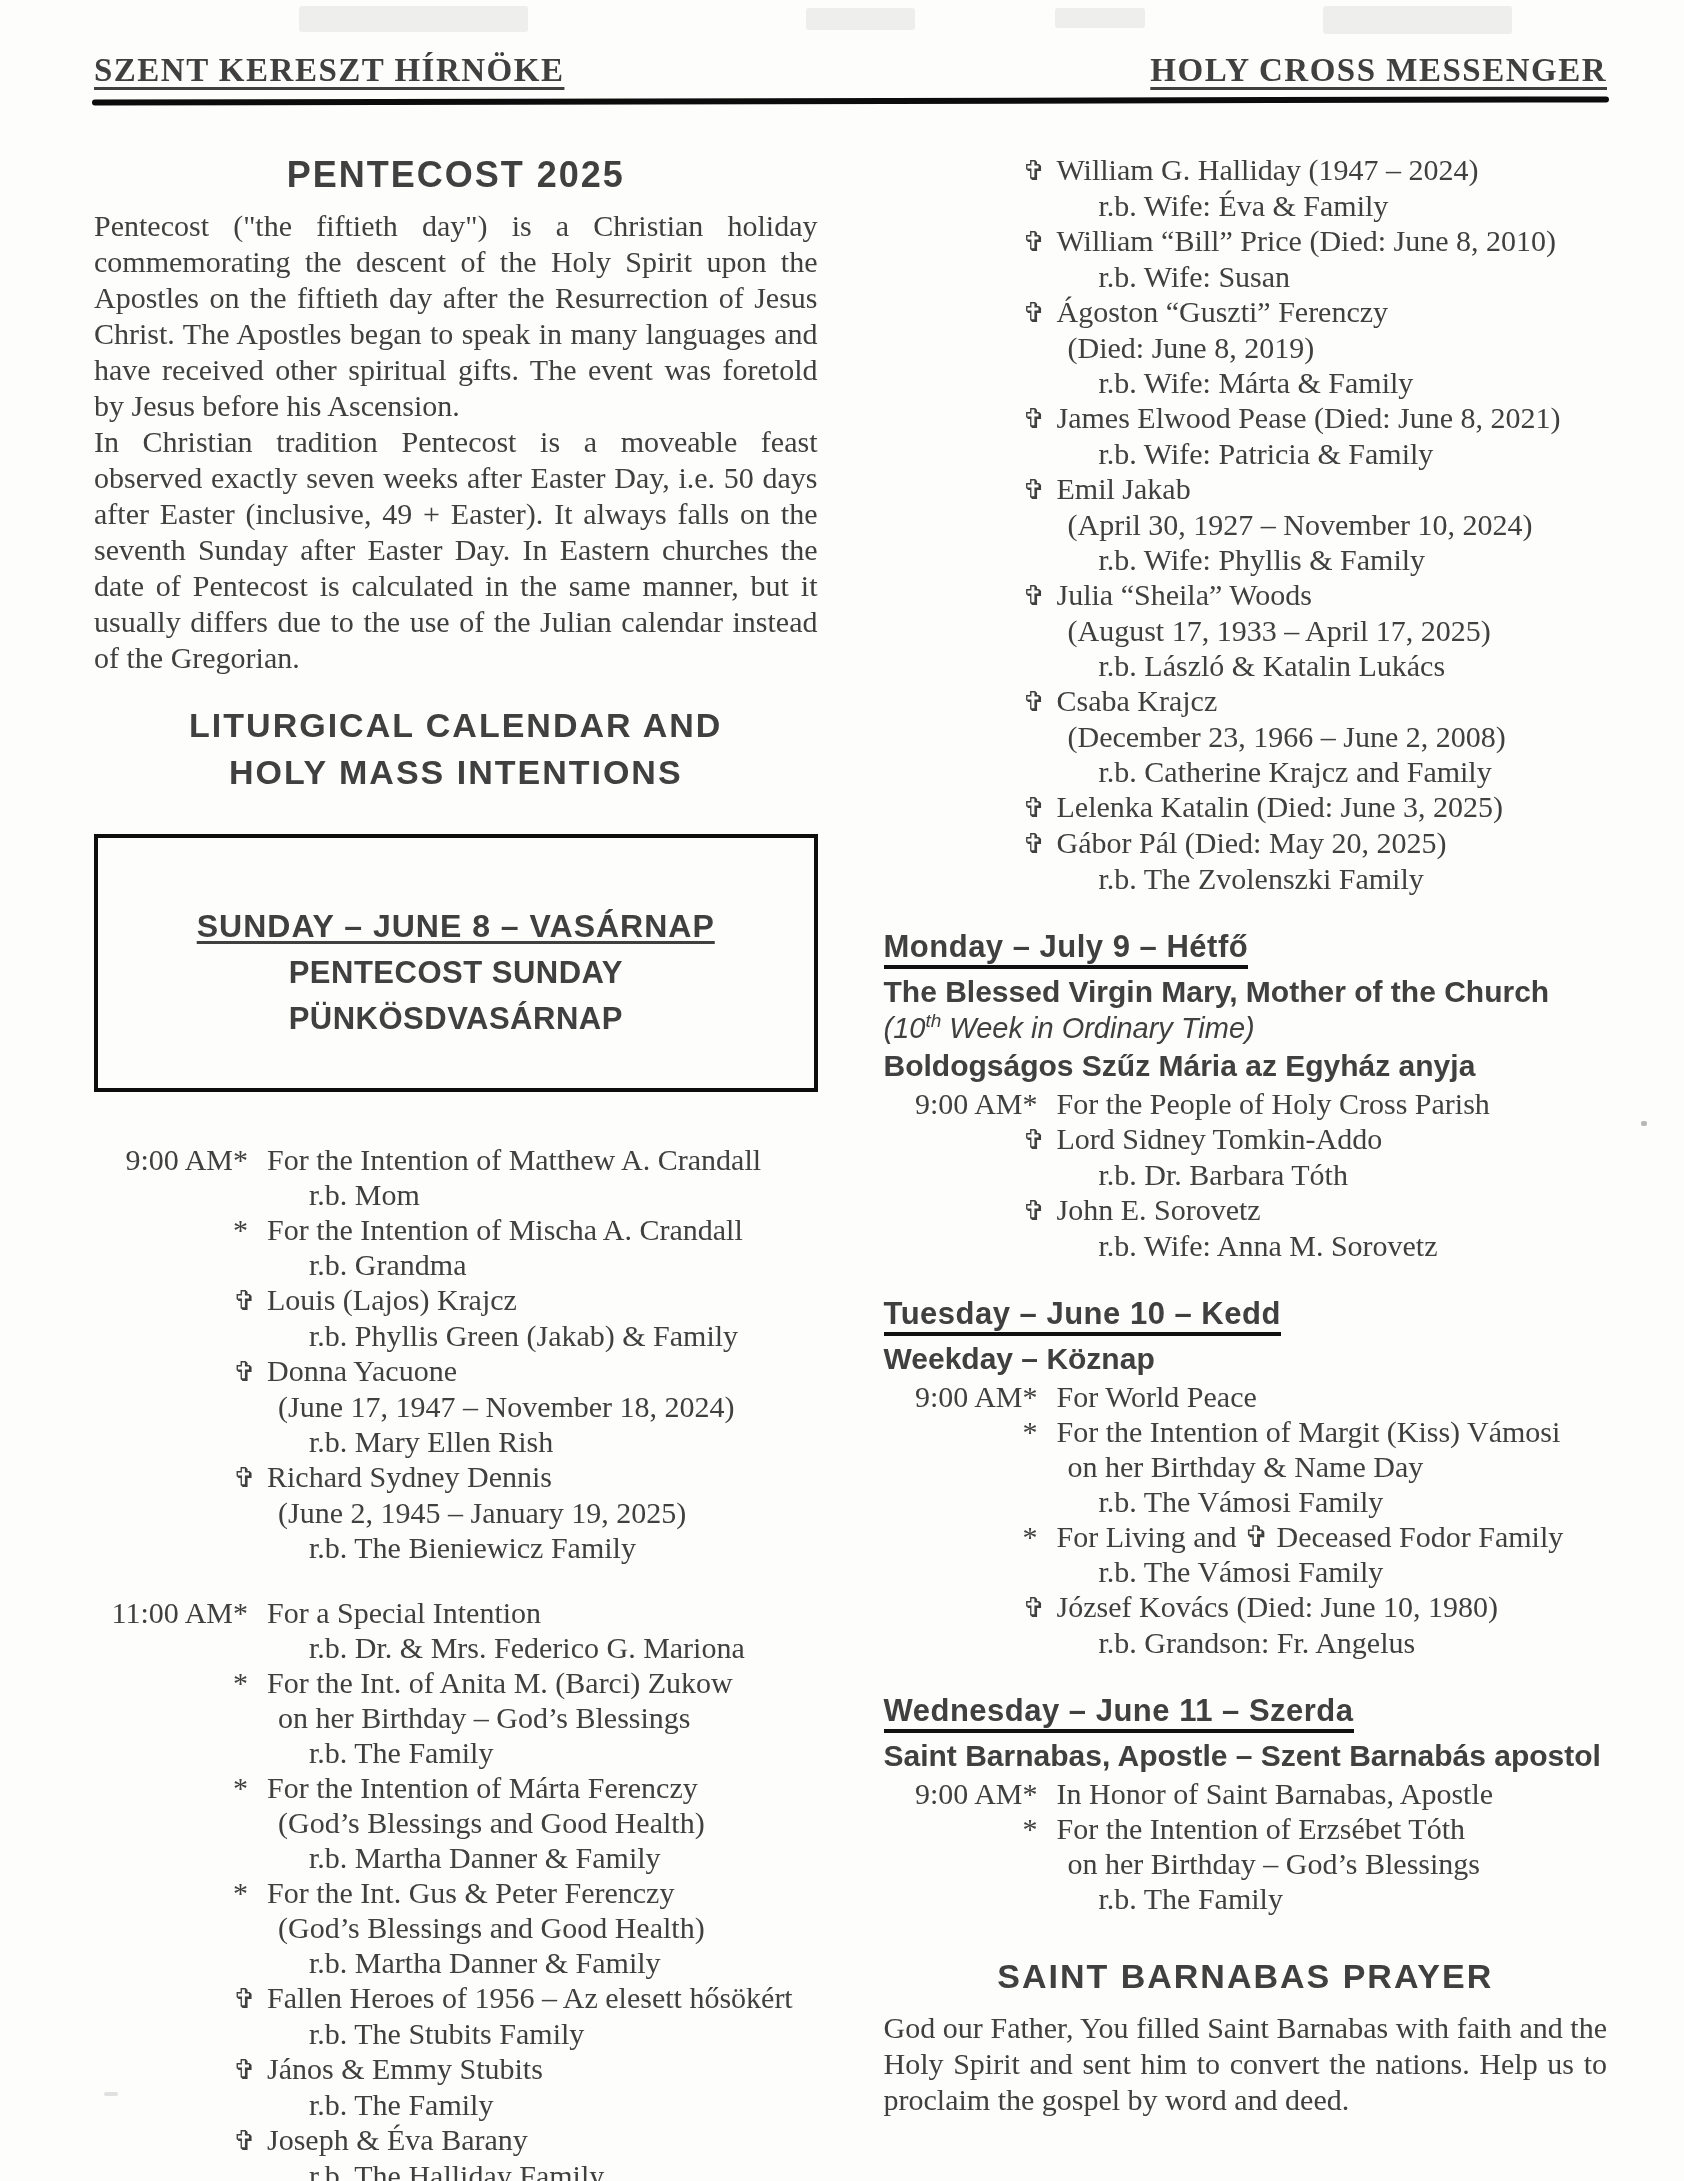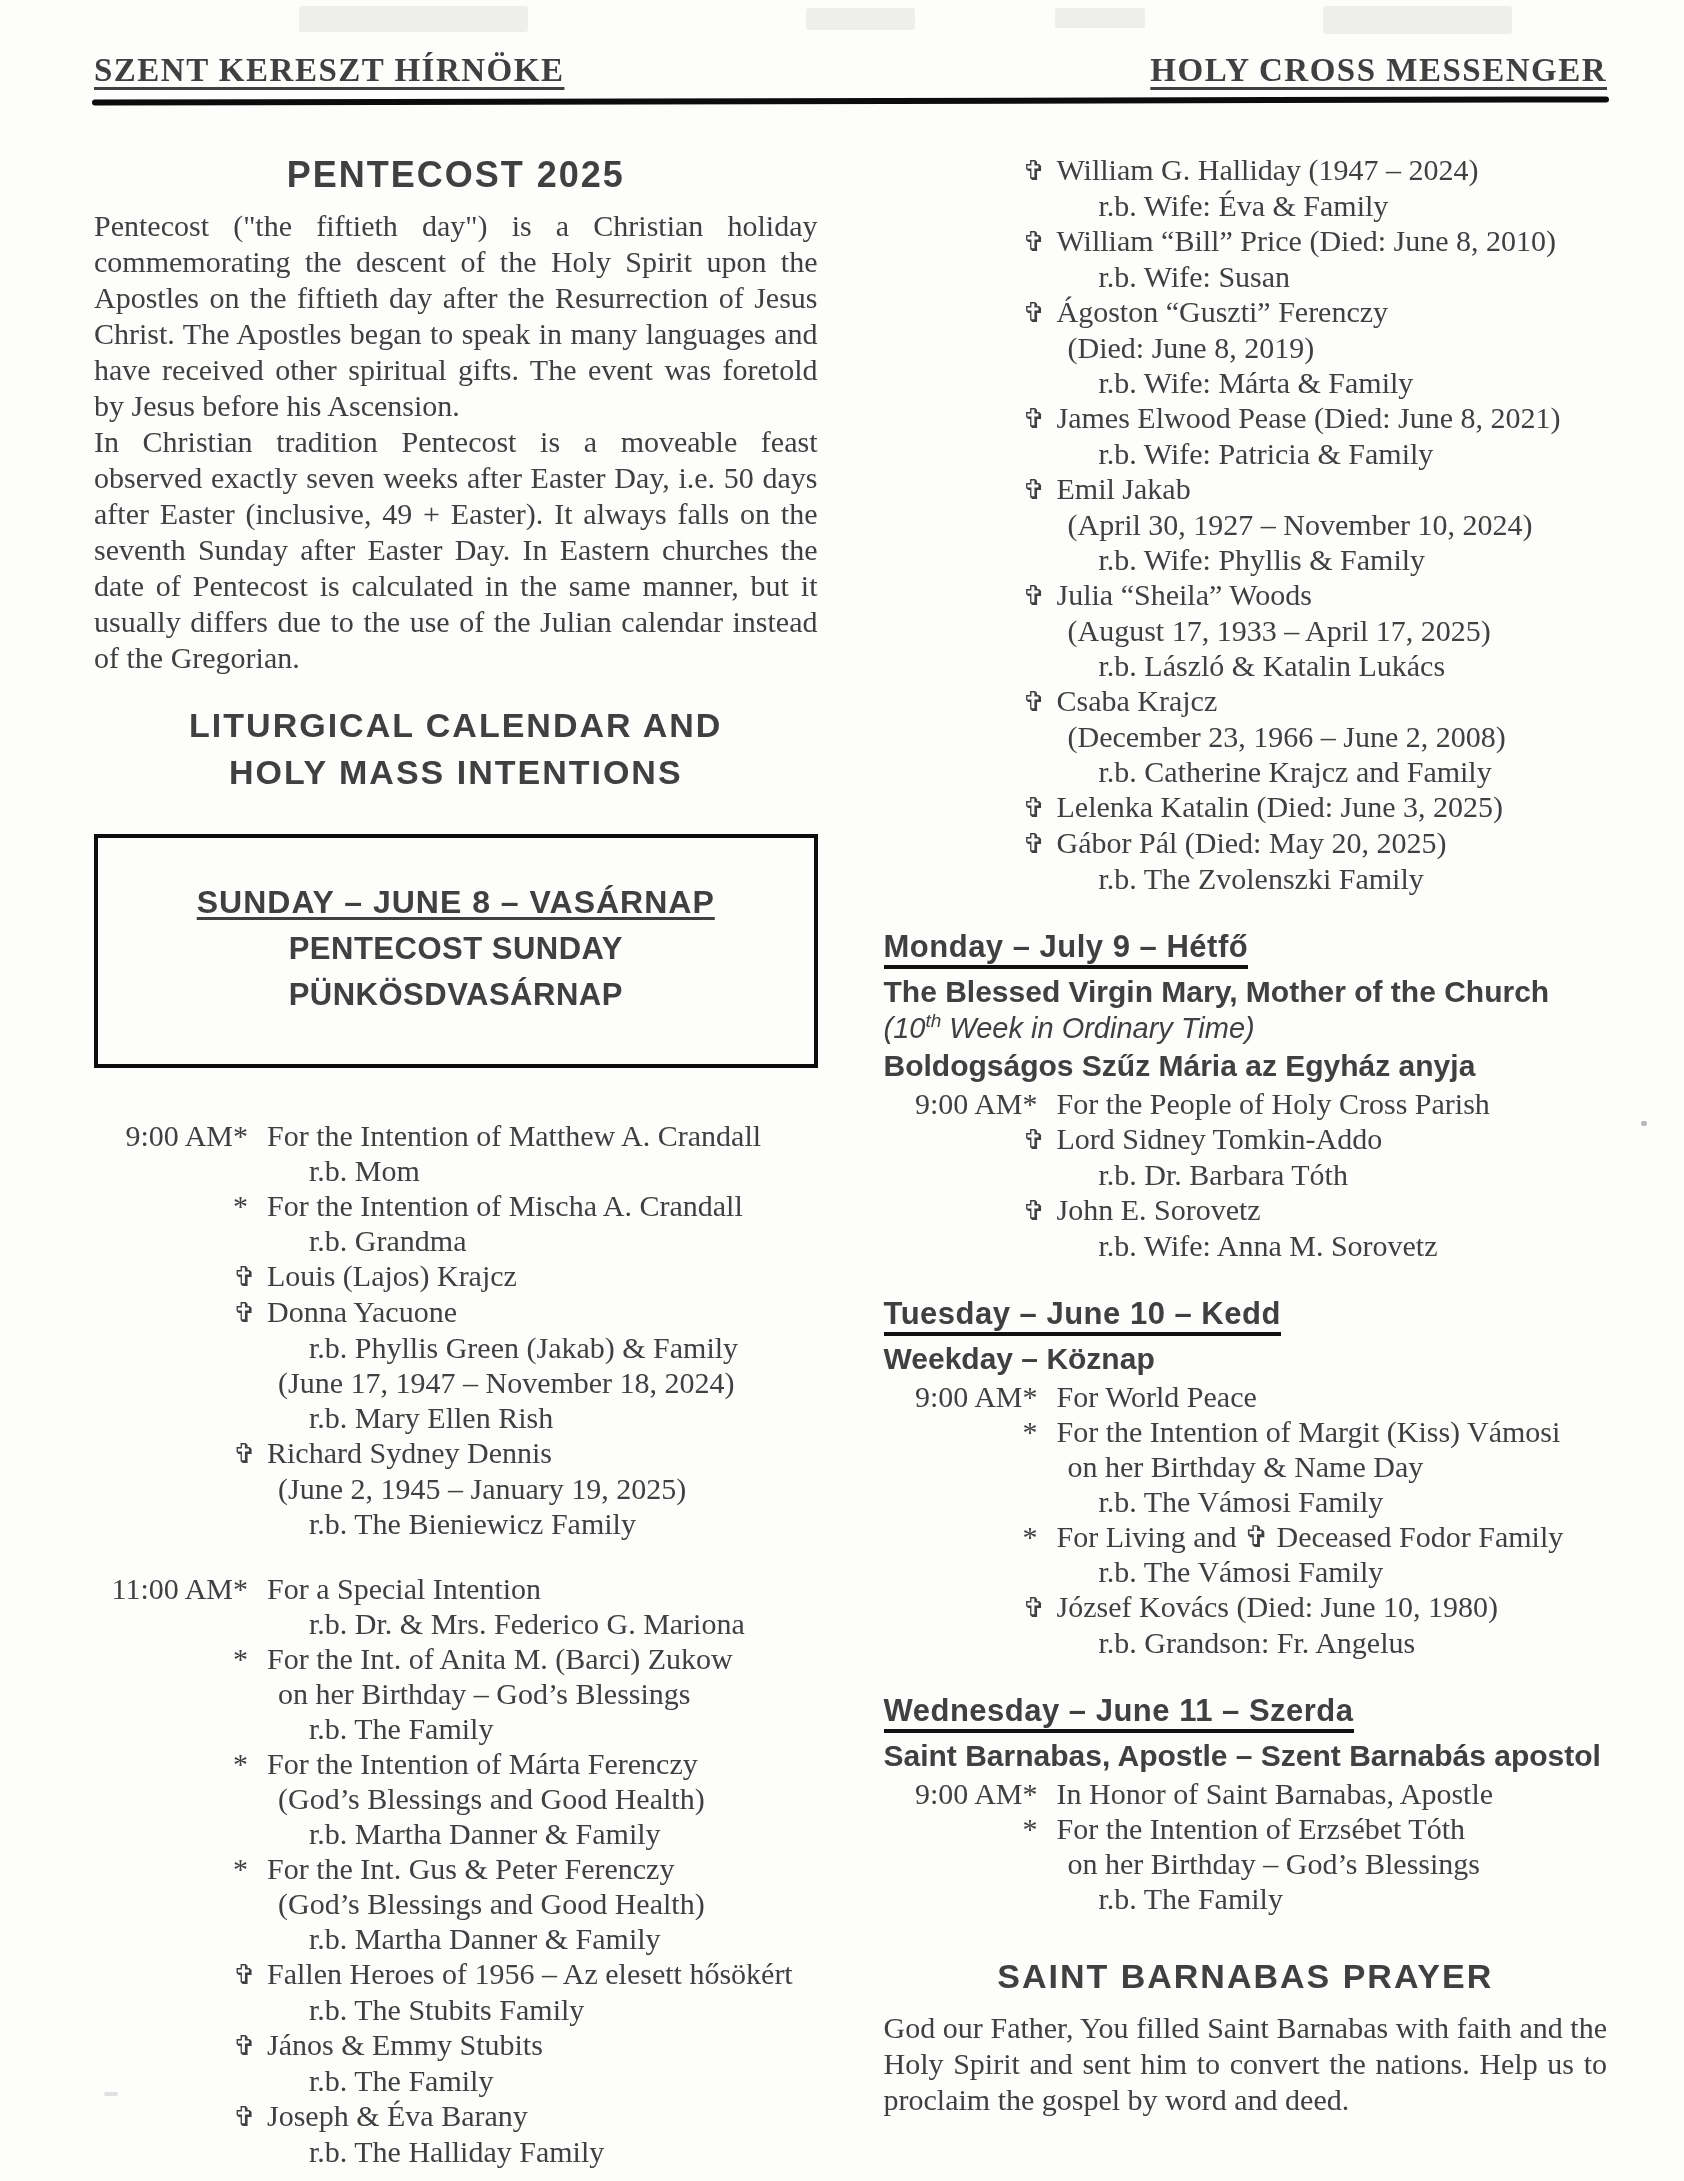--- a/index.html
+++ b/index.html
@@ -68,21 +68,21 @@
   .sunday-box{
     margin-top:38px;
     border:4px solid #0d0d0d;
     padding:40px 10px 46px 10px;
     text-align:center;
     font-family:"Liberation Sans", sans-serif;
     font-weight:bold;
   }
   .box-title{
     font-size:32px;line-height:48px;letter-spacing:1px;
-    text-decoration:underline;text-decoration-thickness:3px;text-underline-offset:4px;
+    text-decoration:underline;text-decoration-thickness:3px;text-underline-offset:4px;margin-top:24px;
   }
   .box-sub{font-size:31px;line-height:46px;letter-spacing:0.5px;}
   
   .masses{margin-top:50px;}
   .mass-block + .mass-block{margin-top:30px;}
   .line{
     font-size:30px;line-height:35px;
     white-space:nowrap;
   }
   .time{
@@ -161,22 +161,22 @@
         <div class="box-sub">PENTECOST SUNDAY</div>
         <div class="box-sub">PÜNKÖSDVASÁRNAP</div>
       </div>
       <div class="masses" id="left-masses">
           <div class="mass-block">
             <div class="line l-time"><span class="time">9:00 AM</span><span class="marker">*</span><span class="txt">For the Intention of Matthew A. Crandall</span></div>
             <div class="line l-rb"><span class="txt">r.b. Mom</span></div>
             <div class="line l-entry"><span class="marker">*</span><span class="txt">For the Intention of Mischa A. Crandall</span></div>
             <div class="line l-rb"><span class="txt">r.b. Grandma</span></div>
             <div class="line l-entry"><span class="marker cross">✞</span><span class="txt">Louis (Lajos) Krajcz</span></div>
+            <div class="line l-rb"><span class="txt">r.b. Phyllis Green (Jakab) &amp; Family</span></div>
             <div class="line l-entry"><span class="marker cross">✞</span><span class="txt">Donna Yacuone</span></div>
-            <div class="line l-rb"><span class="txt">r.b. Phyllis Green (Jakab) &amp; Family</span></div>
             <div class="line l-cont"><span class="txt">(June 17, 1947 – November 18, 2024)</span></div>
             <div class="line l-rb"><span class="txt">r.b. Mary Ellen Rish</span></div>
             <div class="line l-entry"><span class="marker cross">✞</span><span class="txt">Richard Sydney Dennis</span></div>
             <div class="line l-cont"><span class="txt">(June 2, 1945 – January 19, 2025)</span></div>
             <div class="line l-rb"><span class="txt">r.b. The Bieniewicz Family</span></div>
           </div>
           <div class="mass-block">
             <div class="line l-time"><span class="time">11:00 AM</span><span class="marker">*</span><span class="txt">For a Special Intention</span></div>
             <div class="line l-rb"><span class="txt">r.b. Dr. &amp; Mrs. Federico G. Mariona</span></div>
             <div class="line l-entry"><span class="marker">*</span><span class="txt">For the Int. of Anita M. (Barci) Zukow</span></div>

